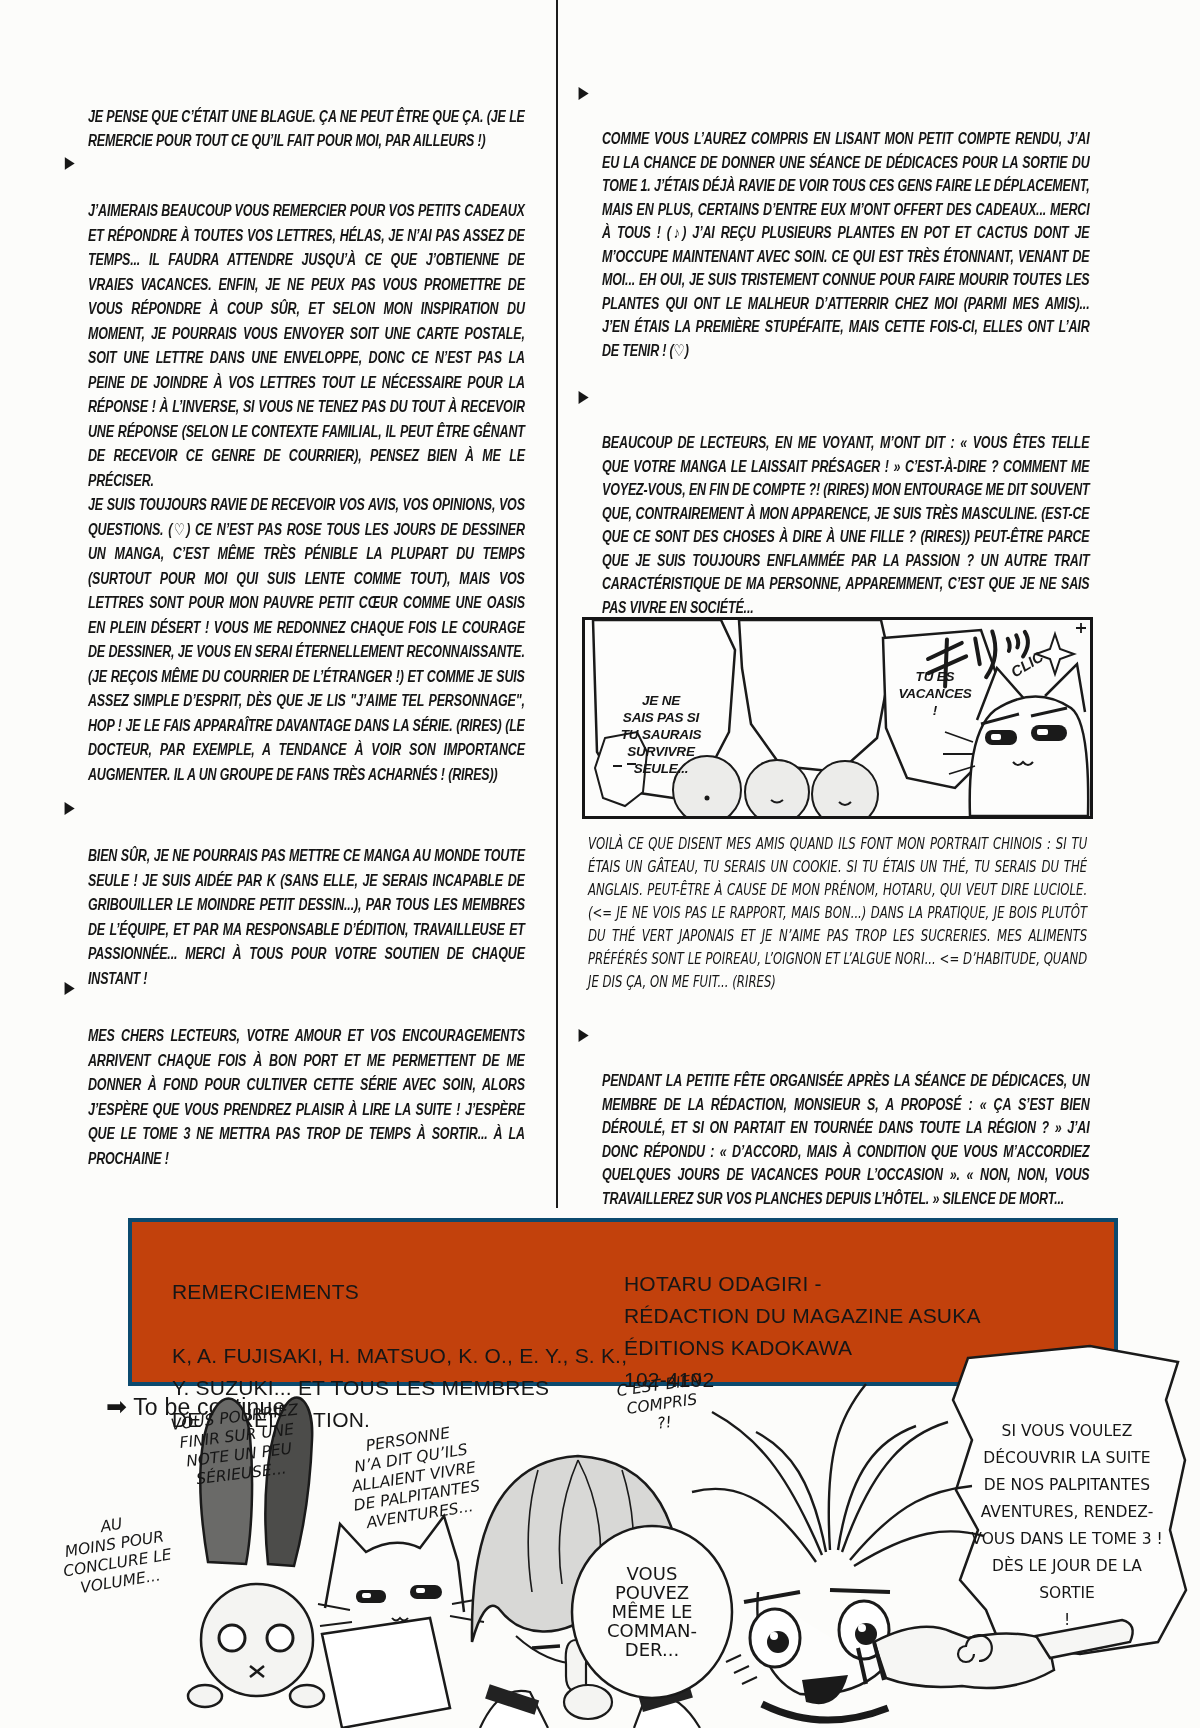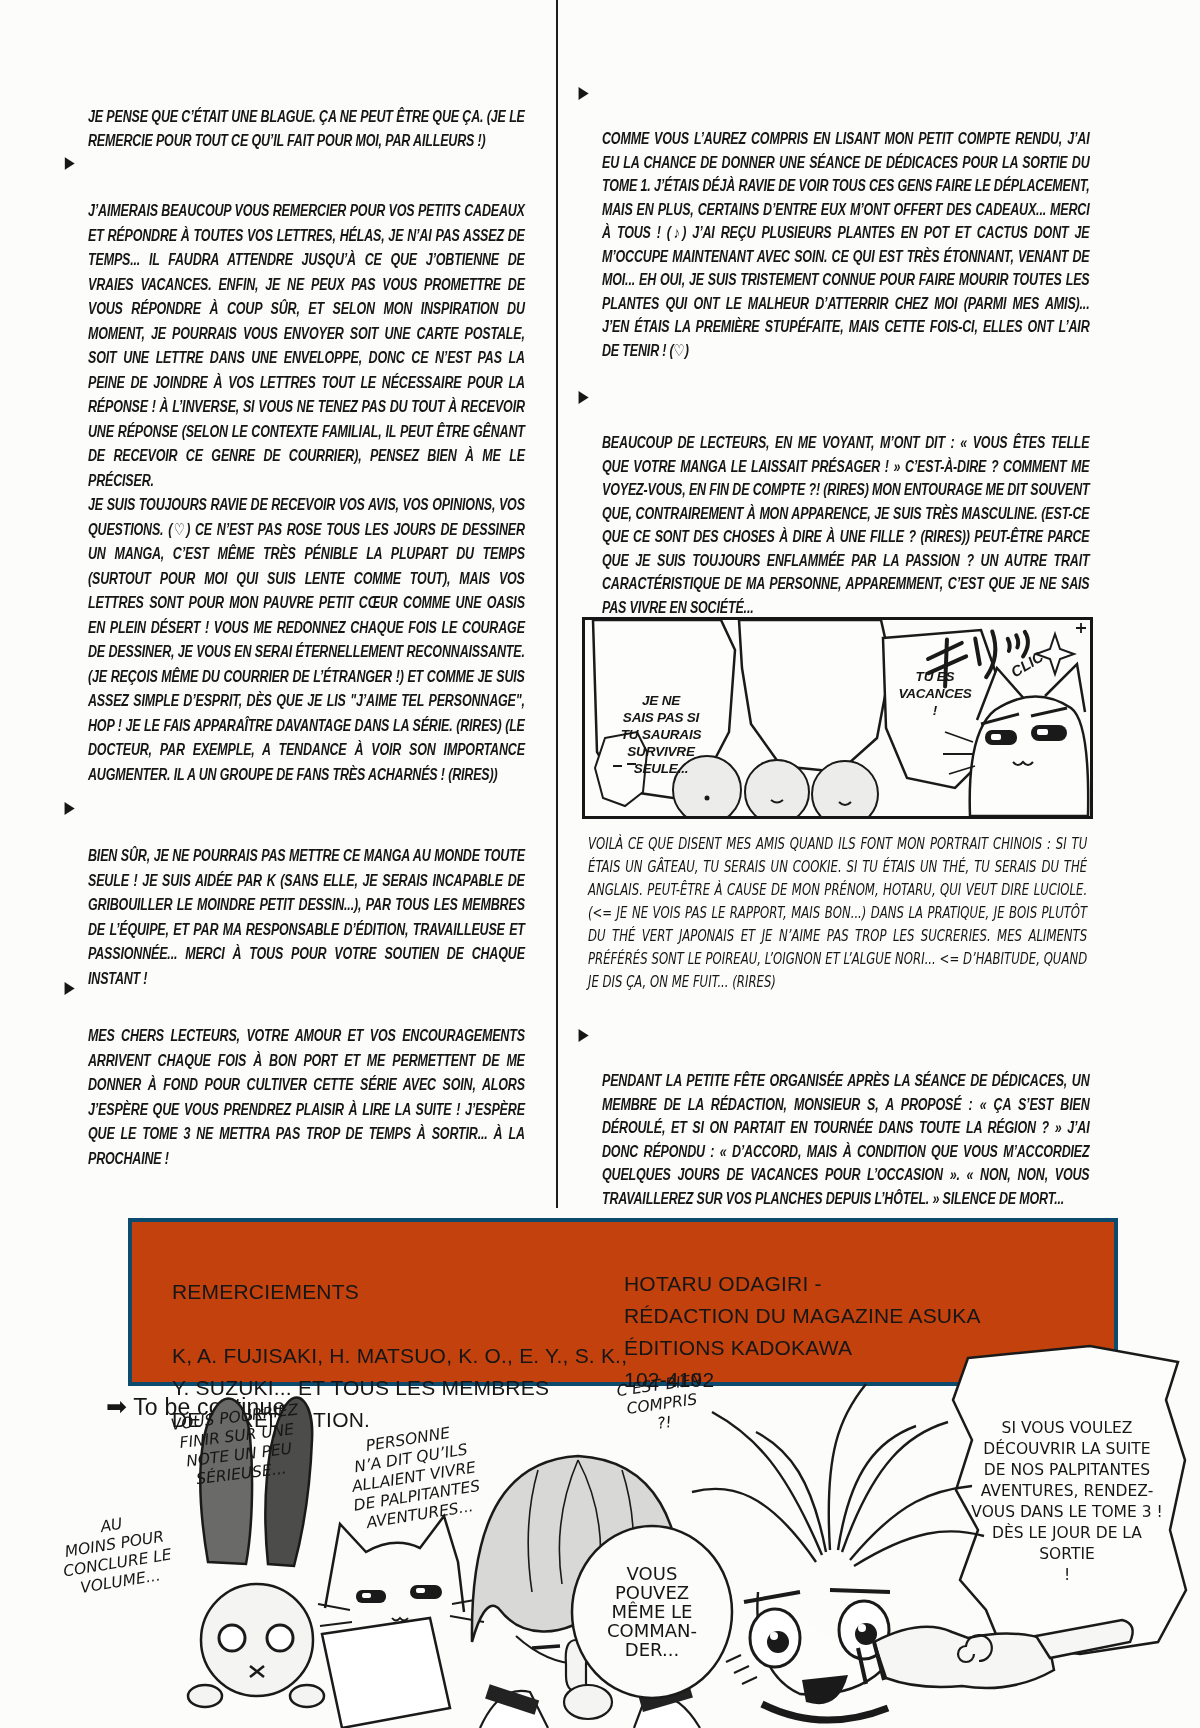--- a/index.html
+++ b/index.html
@@ -240,21 +240,21 @@
 DE PALPITANTES
 AVENTURES...</div>
   <div class="hand-note" style="left:598px;top:1376px;width:128px;transform:rotate(-8deg);">C’EST BIEN
 COMPRIS
 ?!</div>
   <div class="bubble-note" style="left:592px;top:1564px;width:120px;">VOUS
 POUVEZ
 MÊME LE
 COMMAN-
 DER...</div>
-  <div class="bubble-note" style="left:960px;top:1418px;width:214px;font-size:15.5px;line-height:21px;">SI VOUS VOULEZ
+  <div class="bubble-note" style="left:960px;top:1418px;width:214px;font-size:15.5px;line-height:27px;">SI VOUS VOULEZ
 DÉCOUVRIR LA SUITE
 DE NOS PALPITANTES
 AVENTURES, RENDEZ-
 VOUS DANS LE TOME 3 !
 DÈS LE JOUR DE LA
 SORTIE
 !</div>
 </div>
 
 </body></html>

